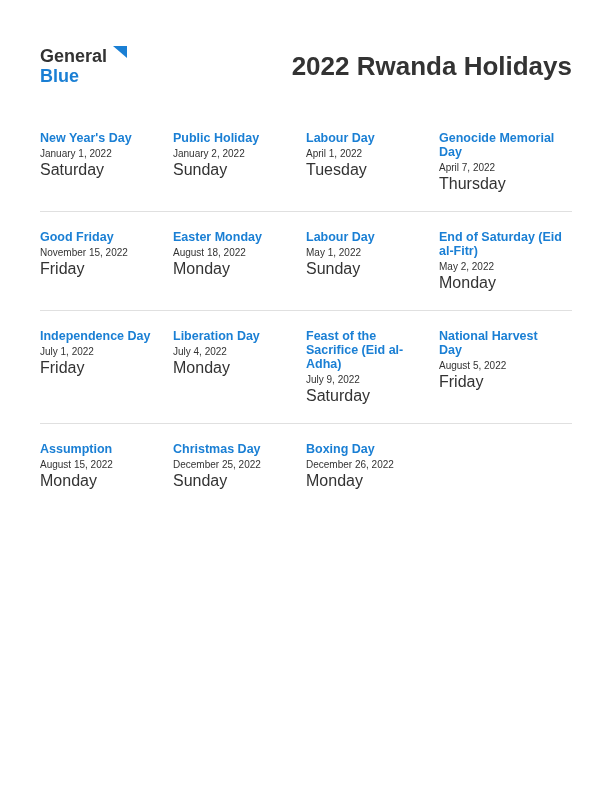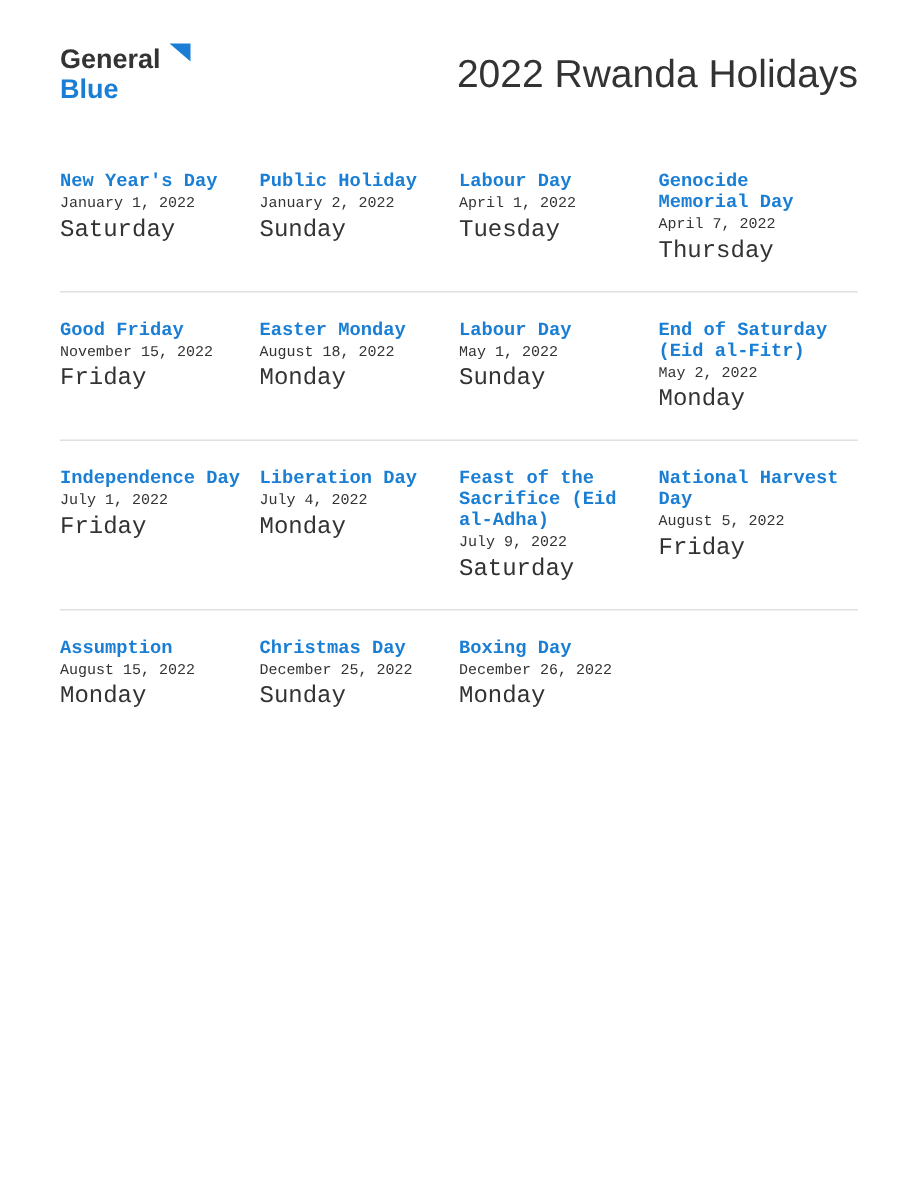--- a/index.html
+++ b/index.html
@@ -7,21 +7,21 @@
       width: 612px;
       min-height: 792px;
       background: #ffffff;
       font-family: Arial, Helvetica, sans-serif;
       font-size: 13px;
       color: #333;
     }
     .page {
       width: 612px;
       min-height: 792px;
-      padding: 30px 40px;
+      padding: 47px 40px;
     }
     .header {
       display: flex;
       align-items: center;
       justify-content: space-between;
       margin-bottom: 30px;
     }
     .logo {
       display: flex;
       align-items: center;
@@ -30,29 +30,28 @@
       font-size: 18px;
       font-weight: bold;
       color: #333;
       line-height: 1.1;
     }
     .logo-blue {
       color: #1a7fd4;
     }
     .page-title {
       font-size: 26px;
-      font-weight: normal;
+      font-weight: bold;
       color: #333;
       margin-left: 44px;
     }
     .holidays-grid {
       display: grid;
       grid-template-columns: repeat(4, 1fr);
       gap: 0;
-      font-family: Liberation Mono, monospace;
     }
     .holiday-cell {
       padding: 14px 10px 14px 0;
       border-bottom: none;
     }
     .holiday-name {
       font-size: 12.5px;
       font-weight: bold;
       color: #1a7fd4;
       margin-bottom: 3px;

